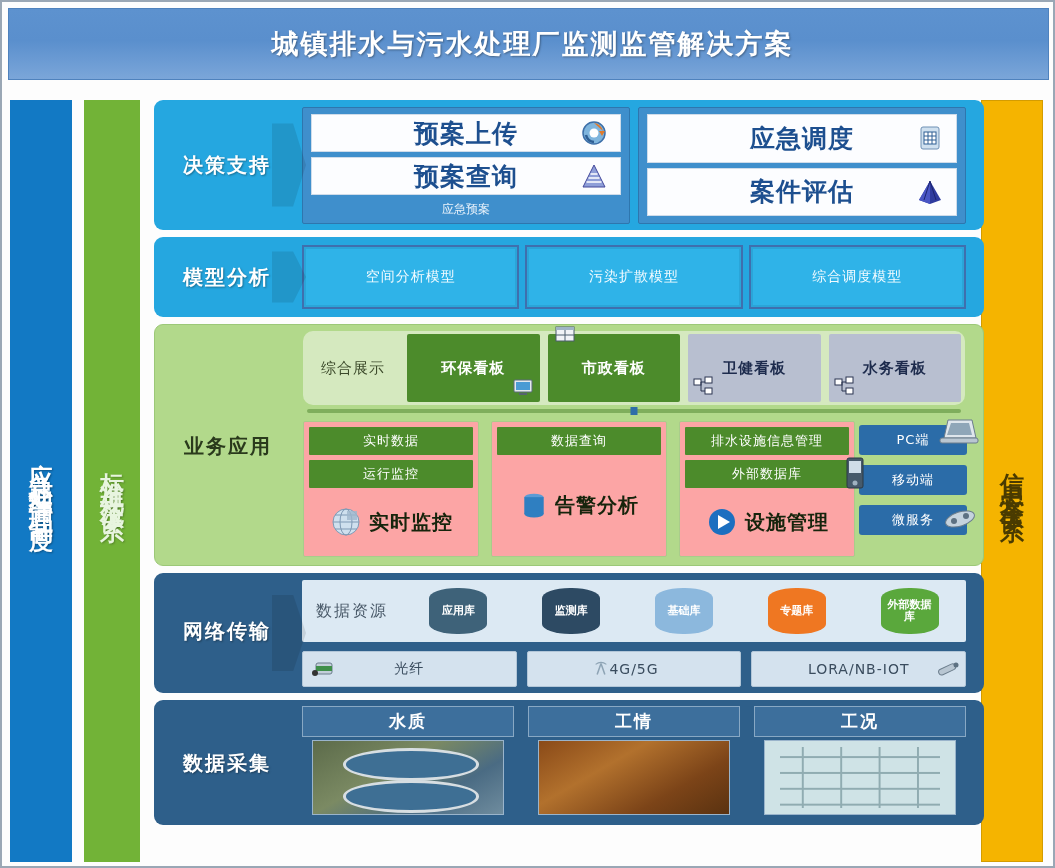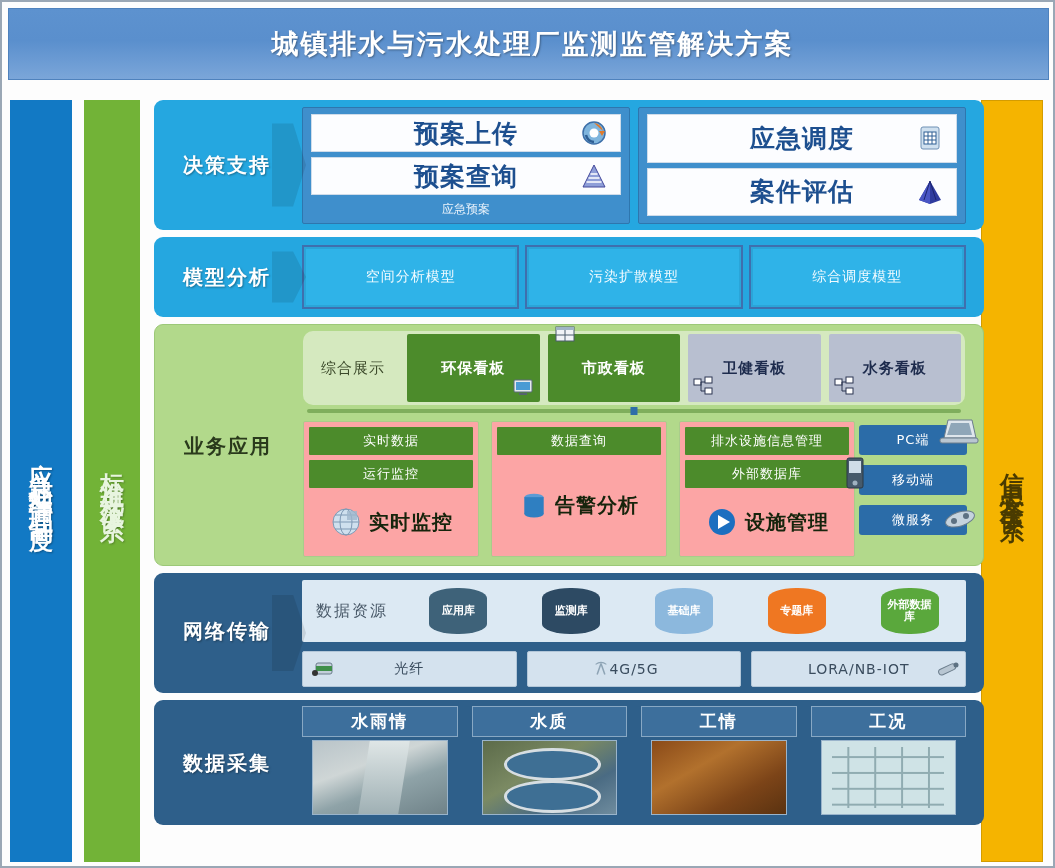--- a/index.html
+++ b/index.html
@@ -519,24 +519,20 @@
             </svg>
           </span>
         </div>
       </div>
     </div>
 
     <div class="layer" id="layer-data">
       <span class="layer-title">数据采集</span>
       <div class="data-wrap">
         <div class="data-card">
-          <div class="card-head">水雨情</div>
-          <div class="card-img img-rain"></div>
-        </div>
-        <div class="data-card">
           <div class="card-head">水质</div>
           <div class="card-img img-quality"></div>
         </div>
         <div class="data-card">
           <div class="card-head">工情</div>
           <div class="card-img img-works"></div>
         </div>
         <div class="data-card">
           <div class="card-head">工况</div>
           <div class="card-img img-cond"></div>

